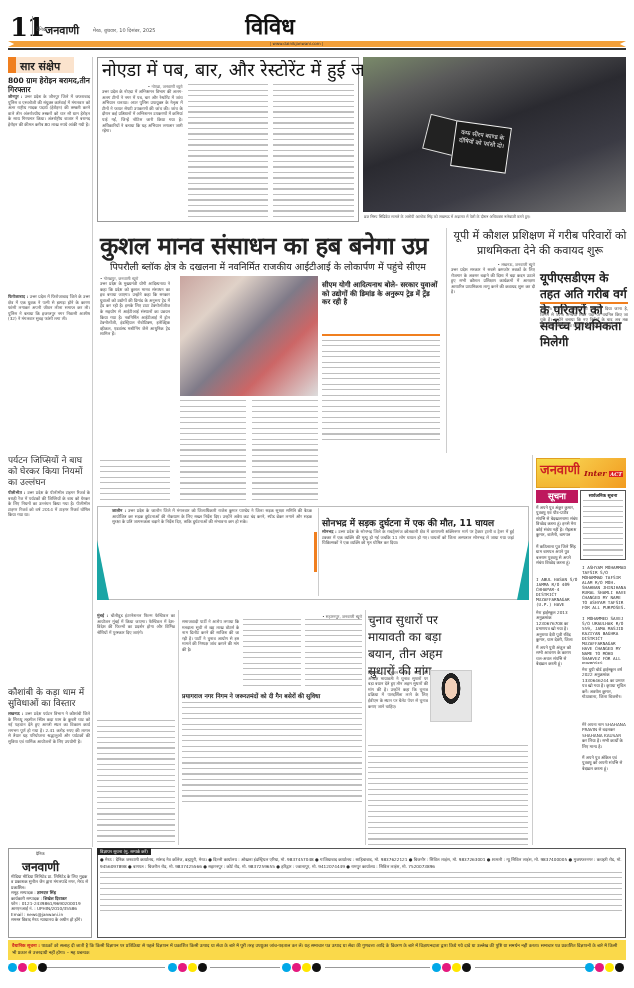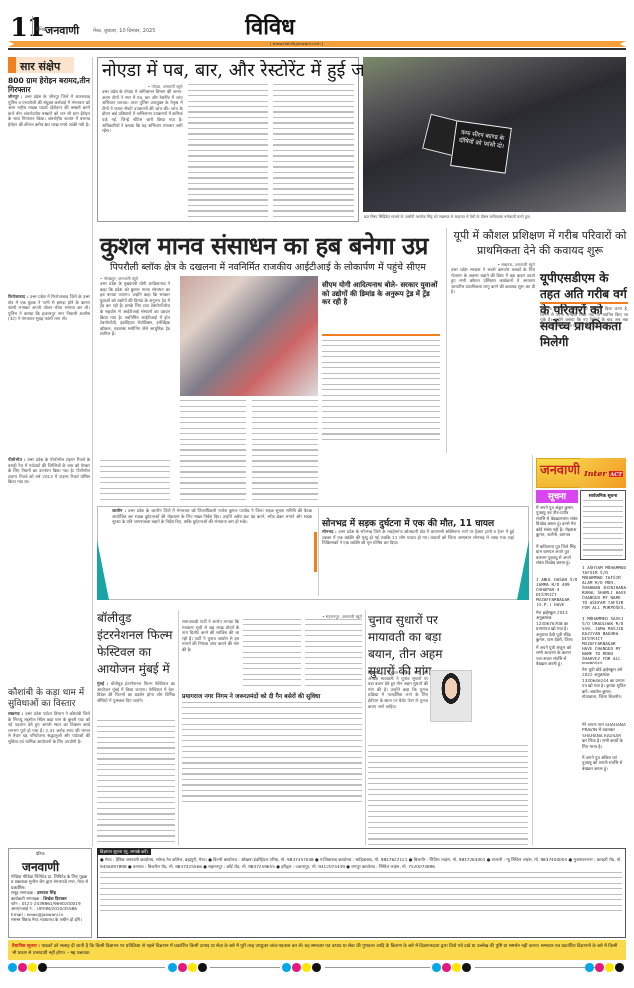--- a/index.html
+++ b/index.html
@@ -49,21 +49,21 @@
   .orange-vbar { width: 3px; background: #f07f1f; }
   
   .h-low { font-size: 12px; line-height: 17px; color: #222; }
   .h-low-c { font-size: 12.5px; line-height: 19px; color: #222; text-align: center; }
   .mayawati { background: radial-gradient(ellipse at 50% 35%, #f2d0b8 0 22%, #222 23% 33%, #e6e6e6 34% 100%); border: 1px solid #ccc; }
   
   .jan-ad { left: 536px; top: 458px; width: 90px; height: 30px; background: linear-gradient(#f7d94a,#f3b633); border: 1px solid #e0a020; }
   .jan-ad-t { left: 540px; top: 460px; font-size: 13px; font-weight: bold; color: #c22; }
   .inter-ad { left: 580px; top: 458px; width: 46px; height: 30px; background: linear-gradient(135deg,#f7c948,#f29b1f); }
   .inter-t { left: 584px; top: 468px; font-size: 8px; font-style: italic; font-weight: bold; color: #a11; }
-  .suchna { left: 536px; top: 490px; width: 90px; height: 13px; background: #d946ef; color: #fff; font-size: 8.5px; font-weight: bold; text-align: center; line-height: 13px; }
+  .suchna { left: 536px; top: 490px; width: 90px; height: 13px; background: #be185d; color: #fff; font-size: 8.5px; font-weight: bold; text-align: center; line-height: 13px; }
   .notice-box { left: 580px; top: 490px; width: 46px; height: 70px; border: 1px solid #555; }
   .ad-txt { font-size: 4.2px; line-height: 5.4px; color: #333; }
   .ad-en { font-family: "DejaVu Sans Mono", monospace; font-size: 4.3px; line-height: 5px; color: #333; text-transform: uppercase; }
   
   .imprint-box { left: 8px; top: 848px; width: 84px; height: 90px; border: 1px solid #999; }
   .imprint-logo { left: 22px; top: 858px; font-size: 12px; font-weight: bold; color: #222; }
   .offices-box { left: 97px; top: 848px; width: 529px; height: 90px; border: 1px solid #555; }
   .offices-tag { left: 97px; top: 848px; background: #222; color: #fff; font-size: 4.2px; padding: 1px 3px; }
   
   .disclaimer { left: 8px; top: 940px; width: 618px; height: 20px; background: #fad94a; }
@@ -100,20 +100,21 @@
 </div>
 
 <div class="abs" style="left:8px;top:292px;width:82px;">
   <div class="txt" style="height:130px;margin-top:2px;">
     <b>फिरोजाबाद :</b>
     <span>उत्तर प्रदेश में फिरोजाबाद जिले के उत्तर क्षेत्र में एक युवक ने पत्नी से झगड़ा होने के कारण फांसी लगाकर अपनी जीवन लीला समाप्त कर ली। पुलिस ने बताया कि हजरतपुर नगर निवासी आशीष (32) ने मंगलवार सुबह फांसी लगा ली।</span>
   </div>
 </div>
 
 <div class="abs" style="left:8px;top:455px;width:82px;">
+  <div class="sb-h2">पर्यटन जिप्सियों ने बाघ को घेरकर किया नियमों का उल्लंघन</div>
   <div class="txt" style="height:200px;margin-top:2px;">
     <b>पीलीभीत :</b>
     <span>उत्तर प्रदेश के पीलीभीत टाइगर रिजर्व के बराही रेंज में पर्यटकों की जिप्सियों के बाघ को घेरकर के लिए नियमों का उल्लंघन किया गया है। पीलीभीत टाइगर रिजर्व को वर्ष 2014 में टाइगर रिजर्व घोषित किया गया था।</span>
   </div>
 </div>
 
 <div class="abs" style="left:8px;top:687px;width:82px;">
   <div class="sb-h2">कौशांबी के कड़ा धाम में सुविधाओं का विस्तार</div>
   <div class="txt" style="height:130px;margin-top:2px;">
     <b>लखनऊ :</b>
@@ -176,21 +177,20 @@
 <div class="abs divider-v" style="left:318px;top:508px;height:88px;"></div>
 <div class="abs" style="left:322px;top:516px;width:192px;">
   <div class="h-box">सोनभद्र में सड़क दुर्घटना में एक की मौत, 11 घायल</div>
   <div class="txt" style="height:78px;">
     <b>सोनभद्र :</b>
     <span>उत्तर प्रदेश के सोनभद्र जिले के राबर्ट्सगंज कोतवाली क्षेत्र में वाराणसी शक्तिनगर मार्ग पर ट्रैक्टर ट्राली व ट्रेलर में हुई टक्कर में एक व्यक्ति की मृत्यु हो गई जबकि 11 लोग घायल हो गए। घायलों को जिला अस्पताल सोनभद्र ले जाया गया जहां चिकित्सकों ने एक व्यक्ति को मृत घोषित कर दिया।</span>
   </div>
 </div>
 
 <div class="abs" style="left:97px;top:610px;width:78px;">
-  <div class="h-low serif">बॉलीवुड इंटरनेशनल फिल्म फेस्टिवल का आयोजन मुंबई में</div>
   <div class="txt" style="height:180px;margin-top:3px;">
     <b>मुंबई :</b>
     <span>बॉलीवुड इंटरनेशनल फिल्म फेस्टिवल का आयोजन मुंबई में किया जाएगा। फेस्टिवल में देश-विदेश की फिल्मों का प्रदर्शन होगा और विभिन्न श्रेणियों में पुरस्कार दिए जाएंगे।</span>
   </div>
 </div>
 <div class="abs lines" style="left:97px;top:720px;width:78px;height:122px;"></div>
 <div class="abs divider-v" style="left:178px;top:610px;height:235px;"></div>
 
 <div class="abs" style="left:182px;top:612px;width:180px;">
   <div style="font-size:4px;color:#555;text-align:right;margin-top:2px;">• सहारनपुर, जनवाणी ब्यूरो</div>

